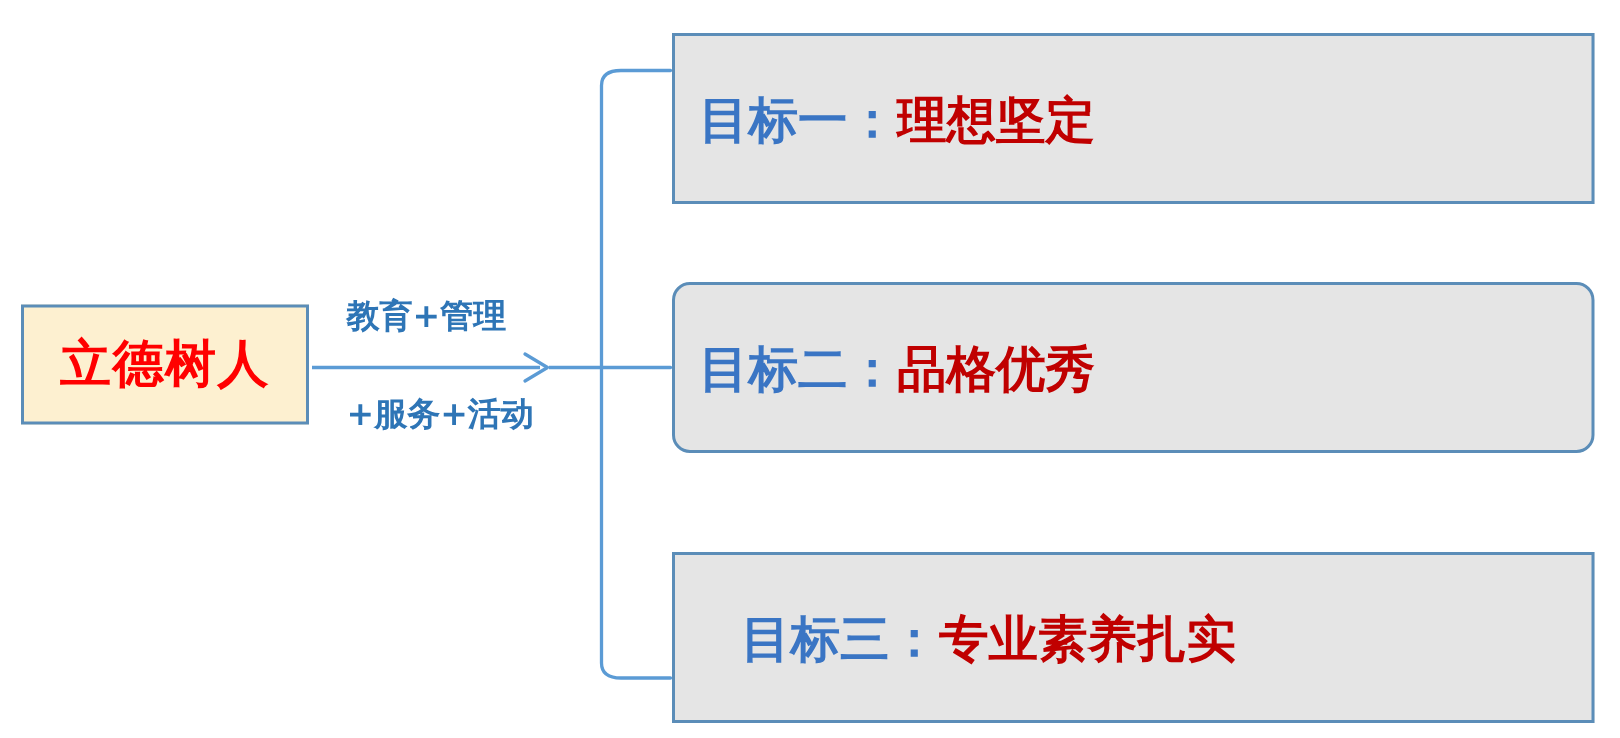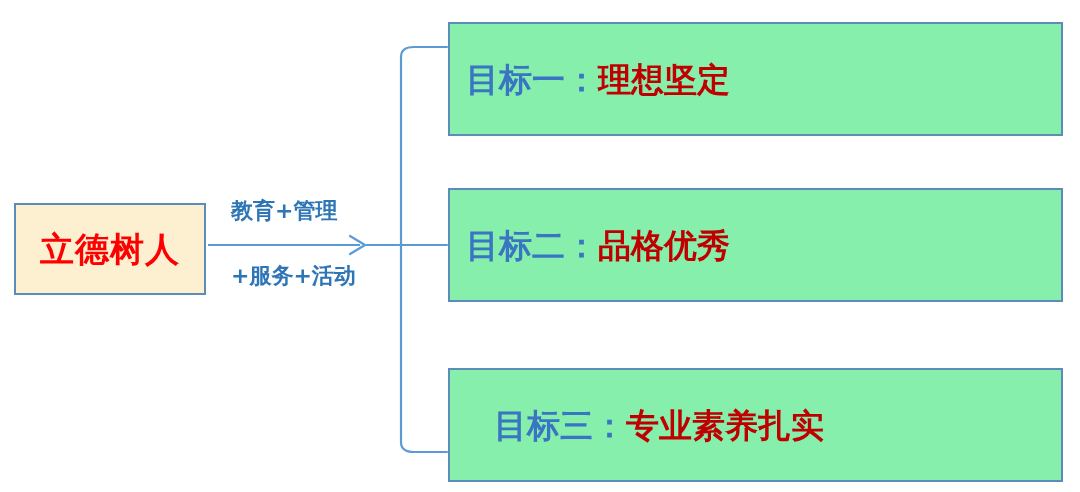--- a/index.html
+++ b/index.html
@@ -17,21 +17,21 @@
     background: #ffffff;
     overflow: hidden;
   }
 
   
   .source-box {
     position: absolute;
     left: 14px;
     top: 203px;
     width: 192px;
-    height: 92px;
+    height: 80px;
     background: #FDF0D0;
     border: 2px solid #5B8DB8;
     box-sizing: border-box;
     display: flex;
     align-items: center;
     justify-content: center;
   }
   .source-label {
     font-size: 34px;
     font-weight: bold;
@@ -68,28 +68,28 @@
     height: 492px;
     pointer-events: none;
   }
 
   
   .target-box {
     position: absolute;
     left: 448px;
     width: 615px;
     height: 114px;
-    background: #86efac;
+    background: #e5e5e5;
     border: 2px solid #5B8DB8;
     box-sizing: border-box;
     display: flex;
     align-items: center;
   }
   .target-box-1 { top: 22px; }
-  .target-box-2 { top: 188px; }
+  .target-box-2 { top: 188px; border-radius: 12px; }
   .target-box-3 { top: 368px; padding-left: 28px; }
 
   .target-text {
     padding-left: 16px;
     font-size: 33px;
     font-weight: bold;
     line-height: 1;
     white-space: nowrap;
   }
   .target-prefix {

